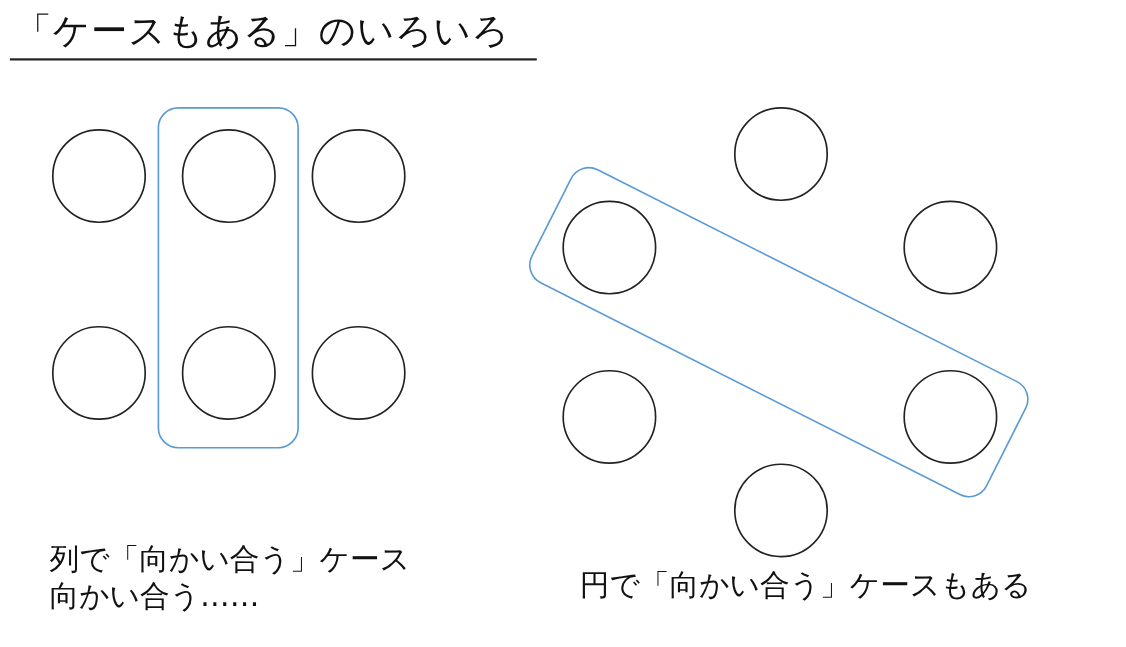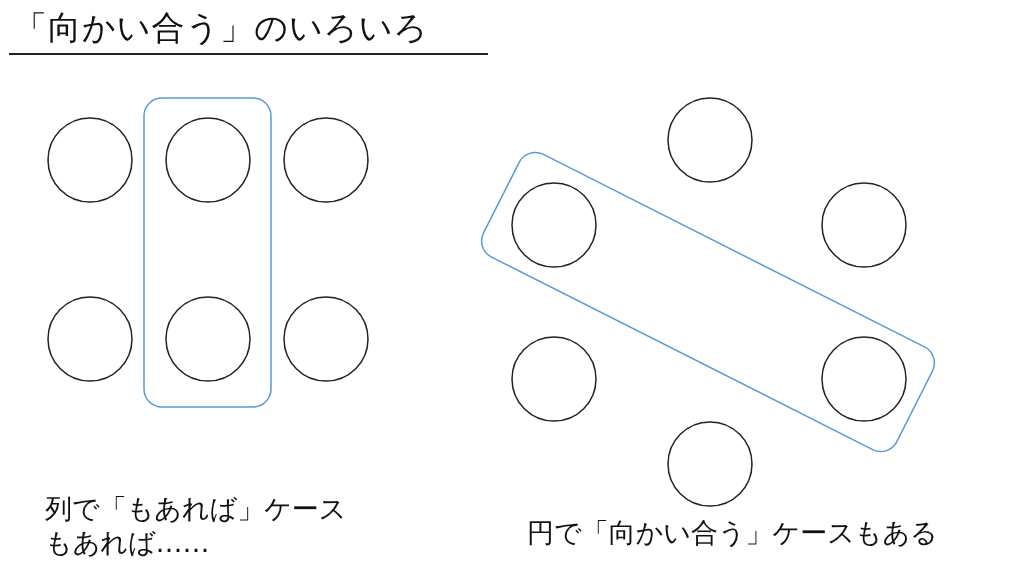--- a/index.html
+++ b/index.html
@@ -8,21 +8,21 @@
   .title { position: absolute; left: 14px; top: 6px; font-size: 33px; letter-spacing: 1px; white-space: nowrap; }
   .title-rule { position: absolute; left: 9px; top: 53px; width: 479px; height: 2px; background: #222; }
   svg.diagram { position: absolute; left: 0; top: 0; }
   .caption { position: absolute; font-size: 27px; line-height: 34px; white-space: nowrap; }
   .cap-left { left: 45px; top: 492px; }
   .cap-right { left: 527px; top: 516px; }
 </style>
 </head>
 <body>
 
-<div class="title">「向かい合う」のいろいろ</div>
+<div class="title">「ケースもある」のいろいろ</div>
 <div class="title-rule"></div>
 
 <svg class="diagram" width="1024" height="588" viewBox="0 0 1024 588">
 
   <g>
     <rect x="144" y="98" width="127" height="309" rx="18" ry="18" fill="none" stroke="#5b9bd5" stroke-width="1.5"></rect>
     <circle cx="90" cy="160" r="42" fill="none" stroke="#222" stroke-width="1.5"></circle>
     <circle cx="208" cy="160" r="42" fill="none" stroke="#222" stroke-width="1.5"></circle>
     <circle cx="326" cy="160" r="42" fill="none" stroke="#222" stroke-width="1.5"></circle>
     <circle cx="90" cy="339" r="42" fill="none" stroke="#222" stroke-width="1.5"></circle>
@@ -35,17 +35,17 @@
     <circle cx="710" cy="140" r="42" fill="none" stroke="#222" stroke-width="1.5"></circle>
     <circle cx="554" cy="225" r="42" fill="none" stroke="#222" stroke-width="1.5"></circle>
     <circle cx="864" cy="225" r="42" fill="none" stroke="#222" stroke-width="1.5"></circle>
     <circle cx="554" cy="379" r="42" fill="none" stroke="#222" stroke-width="1.5"></circle>
     <circle cx="864" cy="379" r="42" fill="none" stroke="#222" stroke-width="1.5"></circle>
     <circle cx="710" cy="464" r="42" fill="none" stroke="#222" stroke-width="1.5"></circle>
   </g>
 </svg>
 
 <div class="caption cap-left">
-  <div>列で「もあれば」ケース</div>
-  <div>もあれば……</div>
+  <div>列で「向かい合う」ケース</div>
+  <div>向かい合う……</div>
 </div>
 
 <div class="caption cap-right">円で「向かい合う」ケースもある</div>
 
 </body></html>

